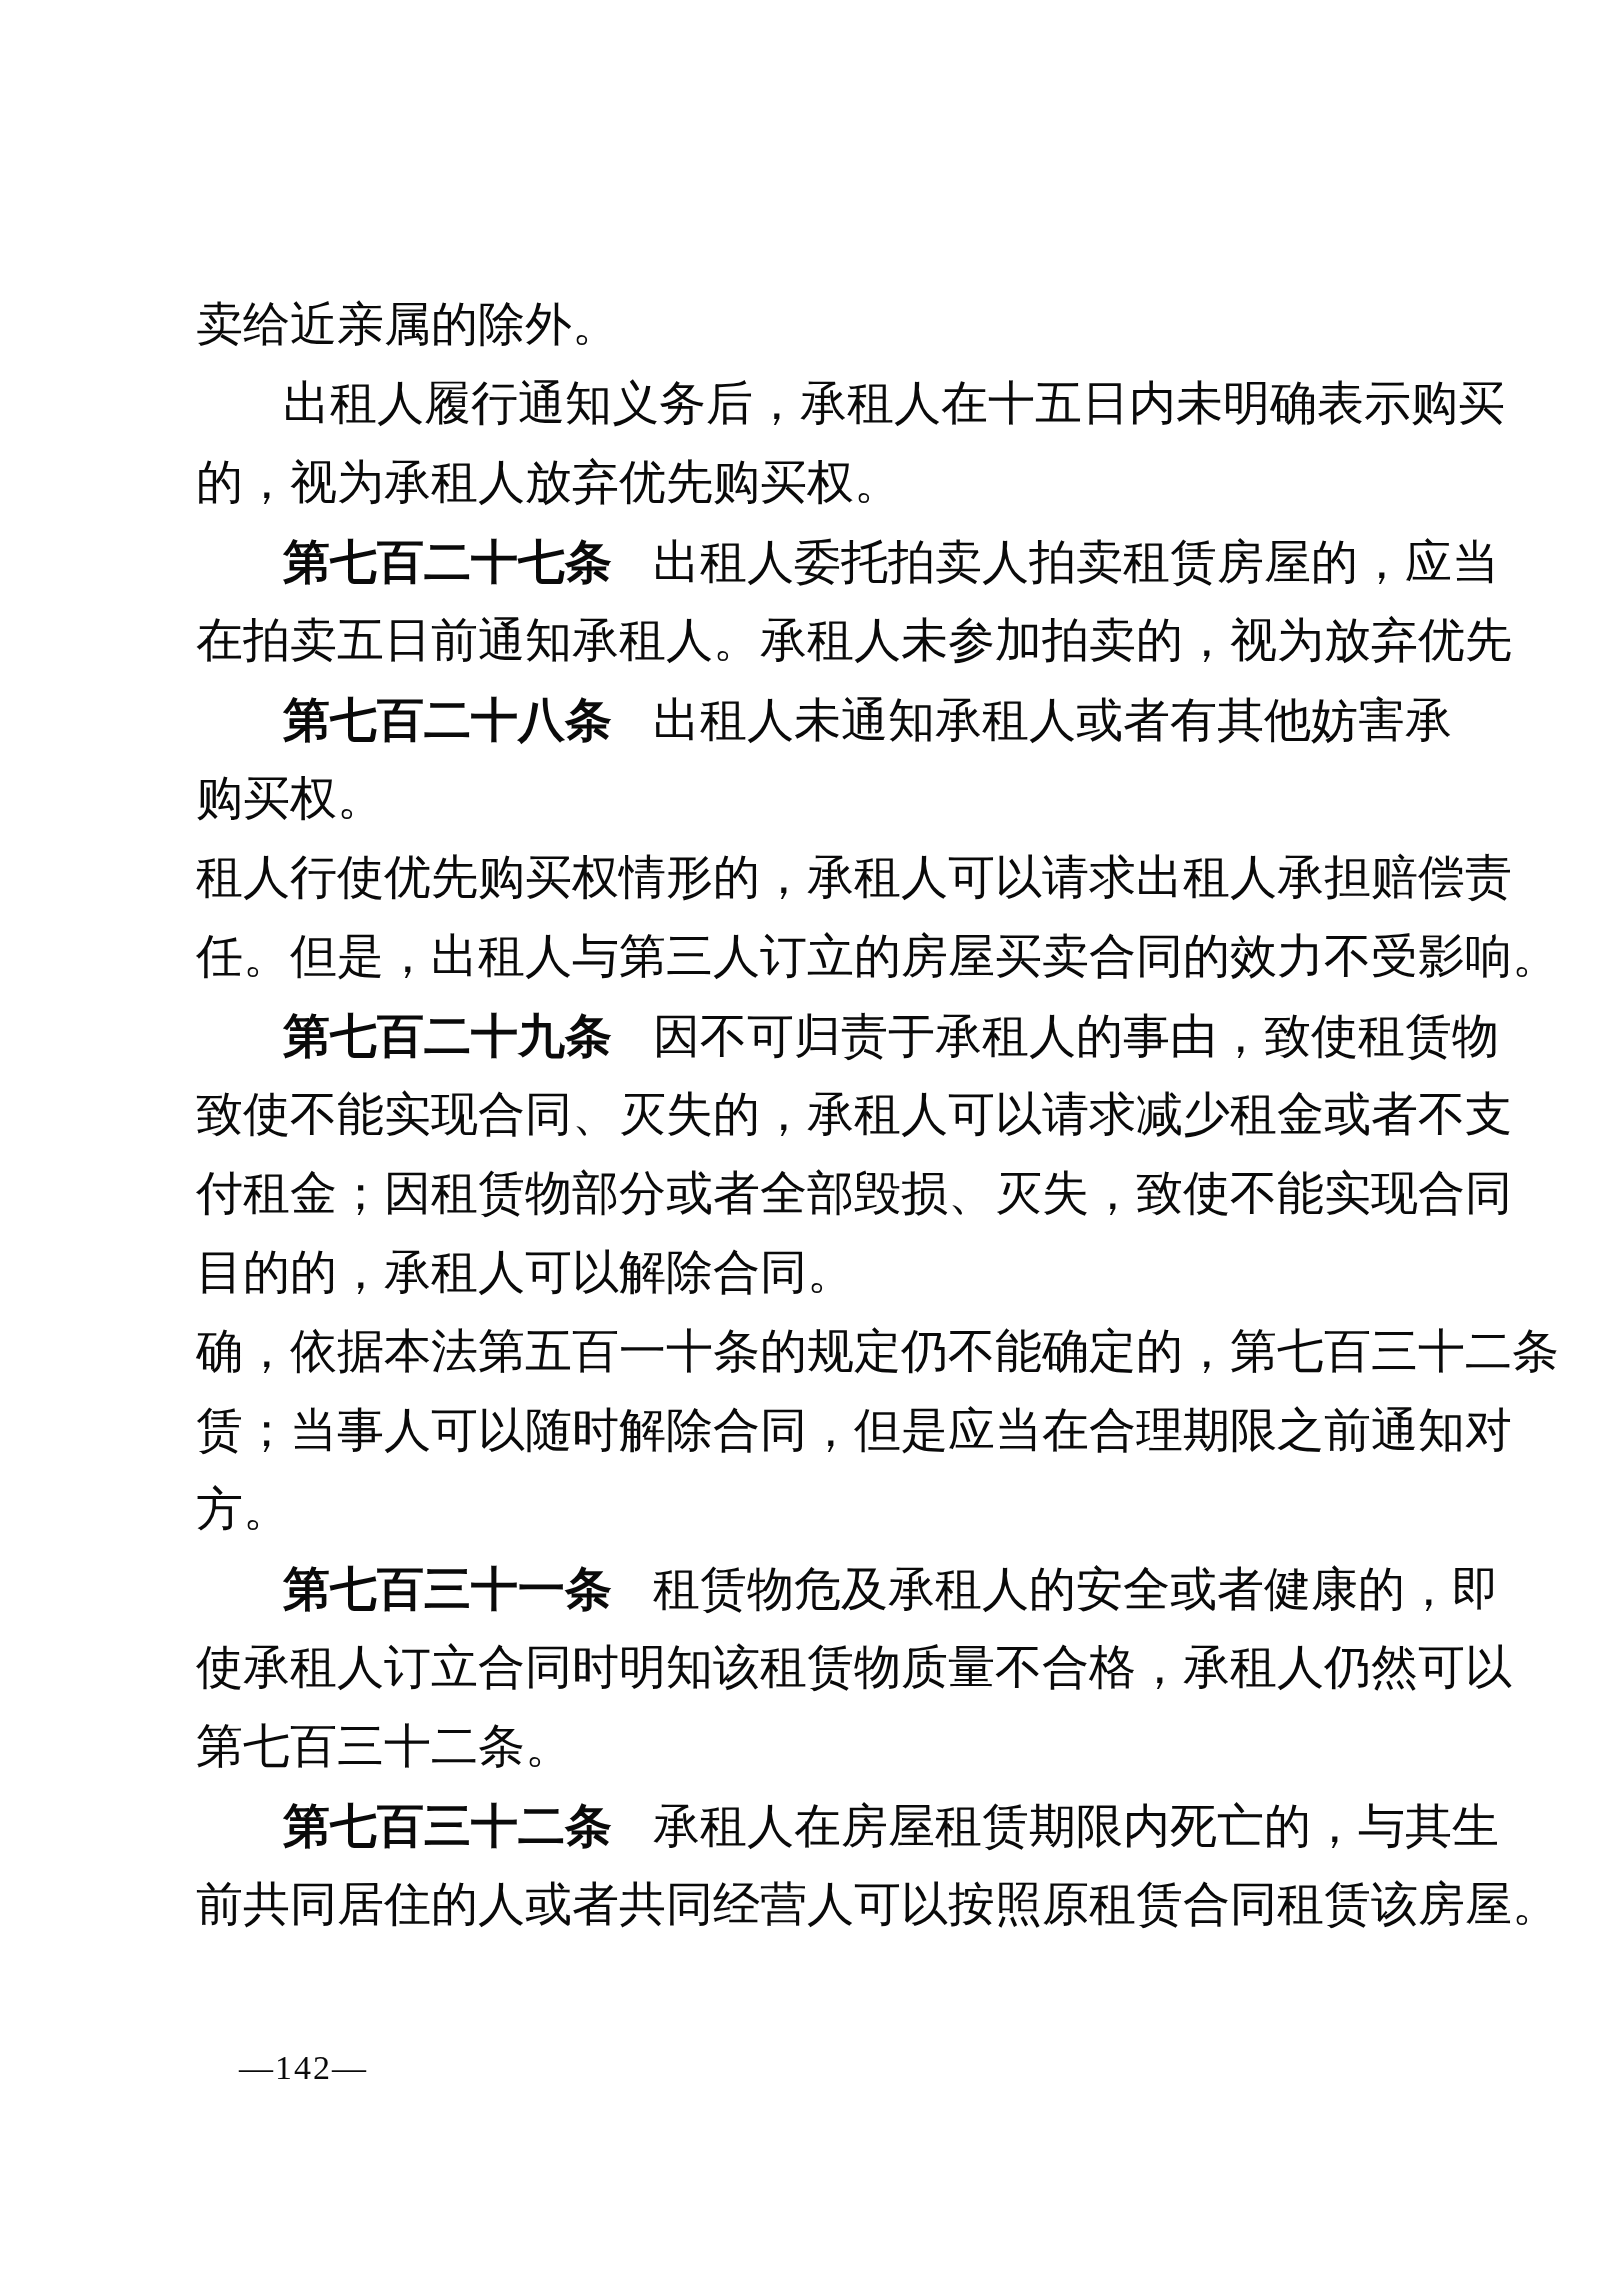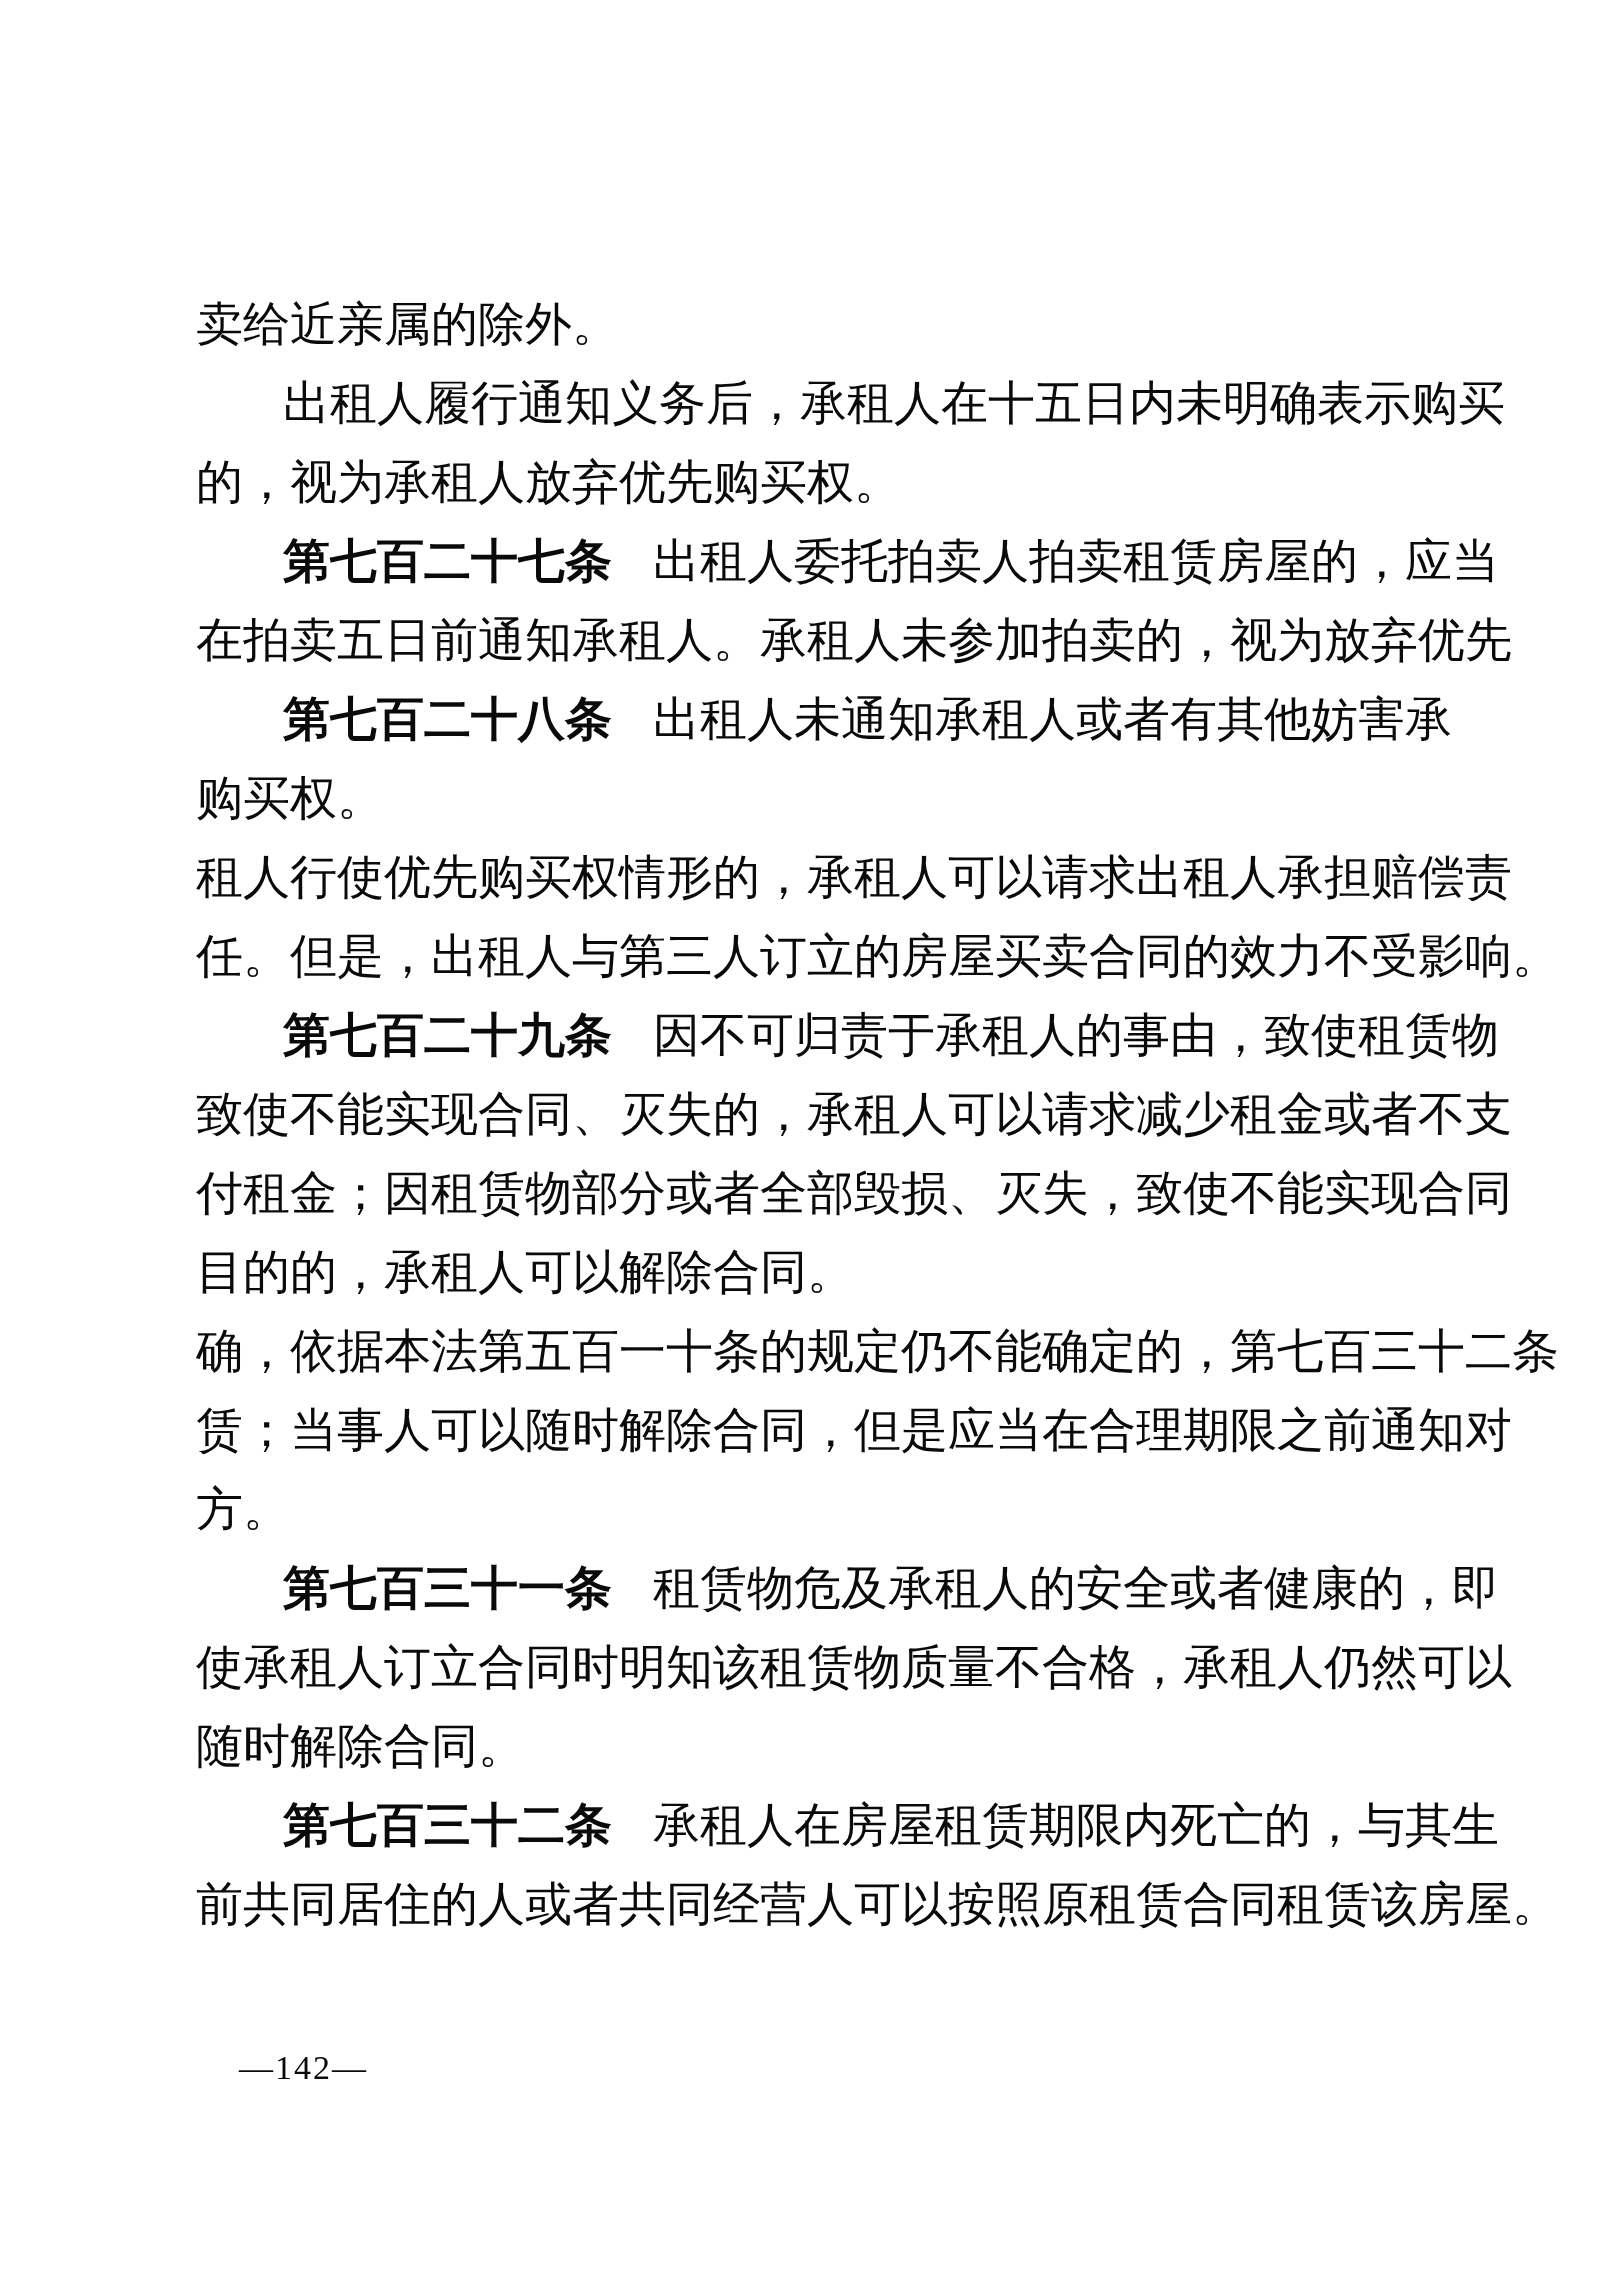--- a/index.html
+++ b/index.html
@@ -16,21 +16,21 @@
     height:79px;line-height:79px;font-size:47px;
     white-space:nowrap;
   }
   .tline.fill{
     text-align:justify;
     text-align-last:justify;
     text-justify:inter-character;
   }
   .tline.indent{padding-left:87px}
   .art{
-    font-family:Liberation Mono, monospace;
+    font-family:Liberation Sans, sans-serif;
     font-weight:700;
     margin-right:41px;
   }
   .footer{
     position:absolute;left:239px;top:2045px;
     font-size:34px;line-height:45px;letter-spacing:2px;
     font-family:"Liberation Serif", serif;
   }
 </style>
 </head>
@@ -48,19 +48,19 @@
     <div class="tline fill">任。但是，出租人与第三人订立的房屋买卖合同的效力不受影响。</div>
     <div class="tline fill indent"><span class="art">第七百二十九条</span>因不可归责于承租人的事由，致使租赁物</div>
     <div class="tline fill">致使不能实现合同、灭失的，承租人可以请求减少租金或者不支</div>
     <div class="tline fill">付租金；因租赁物部分或者全部毁损、灭失，致使不能实现合同</div>
     <div class="tline">目的的，承租人可以解除合同。</div>
     <div class="tline fill">确，依据本法第五百一十条的规定仍不能确定的，第七百三十二条</div>
     <div class="tline fill">赁；当事人可以随时解除合同，但是应当在合理期限之前通知对</div>
     <div class="tline">方。</div>
     <div class="tline fill indent"><span class="art">第七百三十一条</span>租赁物危及承租人的安全或者健康的，即</div>
     <div class="tline fill">使承租人订立合同时明知该租赁物质量不合格，承租人仍然可以</div>
-    <div class="tline">随时解除合同。</div>
+    <div class="tline">第七百三十二条。</div>
     <div class="tline fill indent"><span class="art">第七百三十二条</span>承租人在房屋租赁期限内死亡的，与其生</div>
     <div class="tline fill">前共同居住的人或者共同经营人可以按照原租赁合同租赁该房屋。</div>
   </main>
 
 <div class="footer">—142—</div>
 
 
 </body></html>

